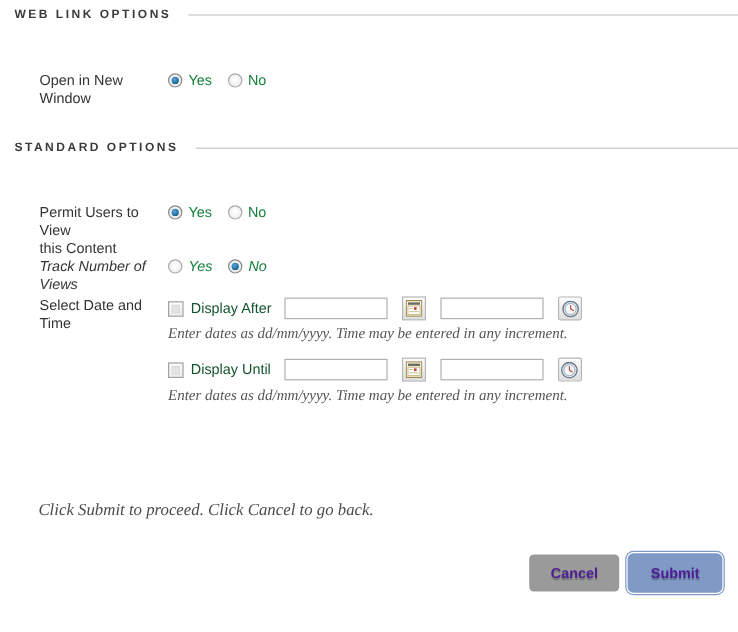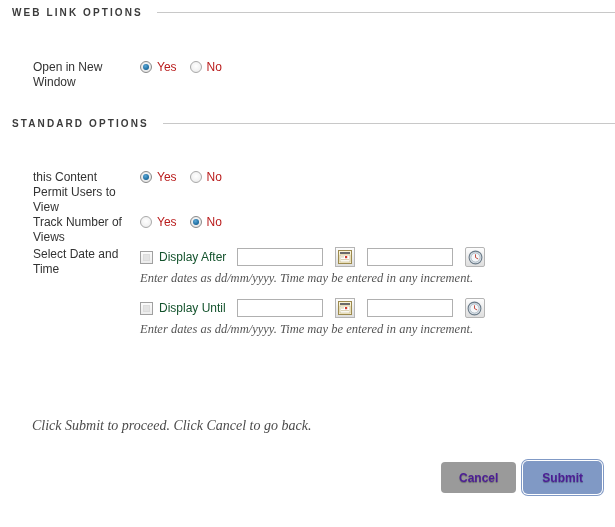--- a/index.html
+++ b/index.html
@@ -91,21 +91,21 @@
     top: 2px;
     width: 6px;
     height: 6px;
     border-radius: 50%;
     background: #1b6fa8;
     background: radial-gradient(circle at 40% 35%, #5ba8d8 0%, #176699 70%, #0d4d77 100%);
   }
   .radio-label {
     margin-left: 5px;
     font-size: 12px;
-    color: #b91c1c;
+    color: #15803d;
     white-space: nowrap;
   }
 
   
   .check-item {
     display: flex;
     align-items: center;
   }
   .checkbox {
     width: 13px;
@@ -236,38 +236,38 @@
   </div>
 </div>
 
 <div class="section-head" style="position:absolute; left:0; top:118px; width:615px;">
   <span class="title">STANDARD OPTIONS</span>
   <span class="rule"></span>
 </div>
 
 <div class="form-row" style="position:absolute; left:0; top:170px; width:615px;">
   <div class="form-label">
+    <div>Permit Users to View</div>
     <div>this Content</div>
-    <div>Permit Users to View</div>
   </div>
   <div class="form-control">
     <div class="radio-group">
       <label class="radio-item">
         <span class="radio checked"></span>
         <span class="radio-label">Yes</span>
       </label>
       <label class="radio-item">
         <span class="radio"></span>
         <span class="radio-label">No</span>
       </label>
     </div>
   </div>
 </div>
 
-<div class="form-row" style="position:absolute; left:0; top:215px; width:538px;">
+<div class="form-row" style="position:absolute; left:0; top:215px; width:538px;font-style:italic;">
   <div class="form-label">Track Number of Views</div>
   <div class="form-control">
     <div class="radio-group">
       <label class="radio-item">
         <span class="radio"></span>
         <span class="radio-label">Yes</span>
       </label>
       <label class="radio-item">
         <span class="radio checked"></span>
         <span class="radio-label">No</span>

